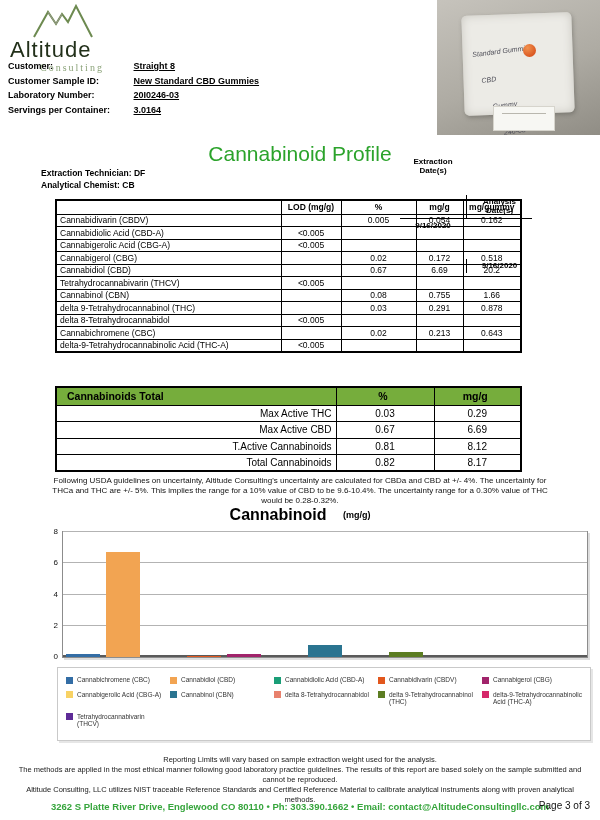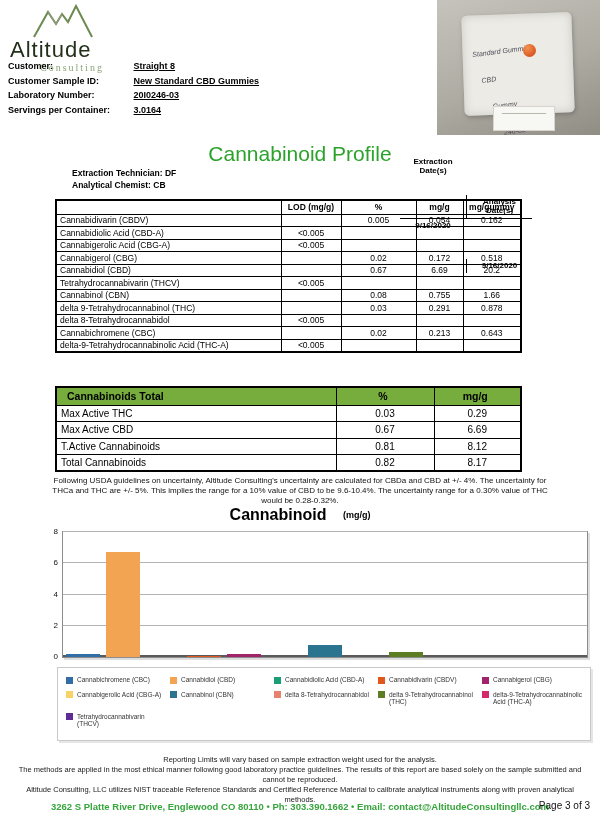--- a/index.html
+++ b/index.html
@@ -32,21 +32,21 @@
   .hand .l2 { margin-left:6px; } .hand .l3 { margin-left:14px; } .hand .l4 { margin-left:22px; }
   .gummy { position:absolute; left:86px; top:44px; width:13px; height:13px; border-radius:50%;
            background:radial-gradient(circle at 35% 30%, #f2924f, #d9551f 75%); }
   .card { position:absolute; left:56px; top:106px; width:62px; height:25px; background:#f7f7f3;
           border:1px solid #d6d4cc; }
   .card::after { content:""; position:absolute; left:8px; top:6px; width:44px; height:1px; background:#b9b7ae; }
 
   
   .report-title { position:absolute; left:0; top:142px; width:100%; text-align:center;
                   font-size:21px; color:#2ba32b; }
-  .tech { position:absolute; left:72px; top:167px; font-size:8.5px; font-weight:bold; line-height:12px; }
+  .tech { position:absolute; left:41px; top:167px; font-size:8.5px; font-weight:bold; line-height:12px; }
   .dates { position:absolute; left:400px; top:155px; width:132px; font-size:8px; font-weight:bold; text-align:center; }
   .dates-head { display:flex; border-bottom:1px solid #000; }
   .dates-vals { display:flex; }
   .dates-col { width:66px; padding:2px 0 3px; line-height:9px; }
   .dates-col + .dates-col { border-left:1px solid #000;margin-top:40px; }
 
   
   table { border-collapse:collapse; table-layout:fixed; }
   .t-main { position:absolute; left:55px; top:199px; width:465px; border:2px solid #000; }
   .t-main td, .t-main th { border:1px solid #000; font-size:8.5px; padding:0 3px; overflow:hidden; white-space:nowrap; }
@@ -55,21 +55,21 @@
   .t-main .hplc-row .res { text-align:center; }
   .t-main .colhead td { height:14px; font-weight:bold; text-align:center; }
   .t-main .data td { height:12.5px; }
   .t-main td.num { text-align:center; }
   .c-name { width:225px; } .c-lod { width:60px; } .c-pct { width:75px; } .c-mgg { width:47px; } .c-gum { width:58px; }
 
   .t-tot { position:absolute; left:55px; top:386px; width:465px; border:2px solid #000; }
   .t-tot td { border:1px solid #000; font-size:10px; padding:0 4px;margin-left:40px; }
   .t-tot .green td { height:18px; font-size:10.5px; padding-left:10px; }
   .t-tot .green td.num { text-align:center; padding-left:0; }
-  .t-tot .data td { height:16.5px; }
+  .t-tot .data td { height:16.5px;text-align:right; }
   .t-tot td.num { text-align:center; }
   .tc-name { width:280px; } .tc-pct { width:98px; } .tc-mgg { width:87px; }
 
   .uncertainty { position:absolute; left:50px; top:476px; width:500px; text-align:center;
                  font-size:8px; line-height:10px; color:#111; }
 
   
   .chart-title { position:absolute; left:0; top:506px; width:100%; text-align:center; font-weight:bold; }
   .chart-title .main { font-size:16px; }
   .chart-title .unit { font-size:9px; margin-left:12px; vertical-align:2px; }

